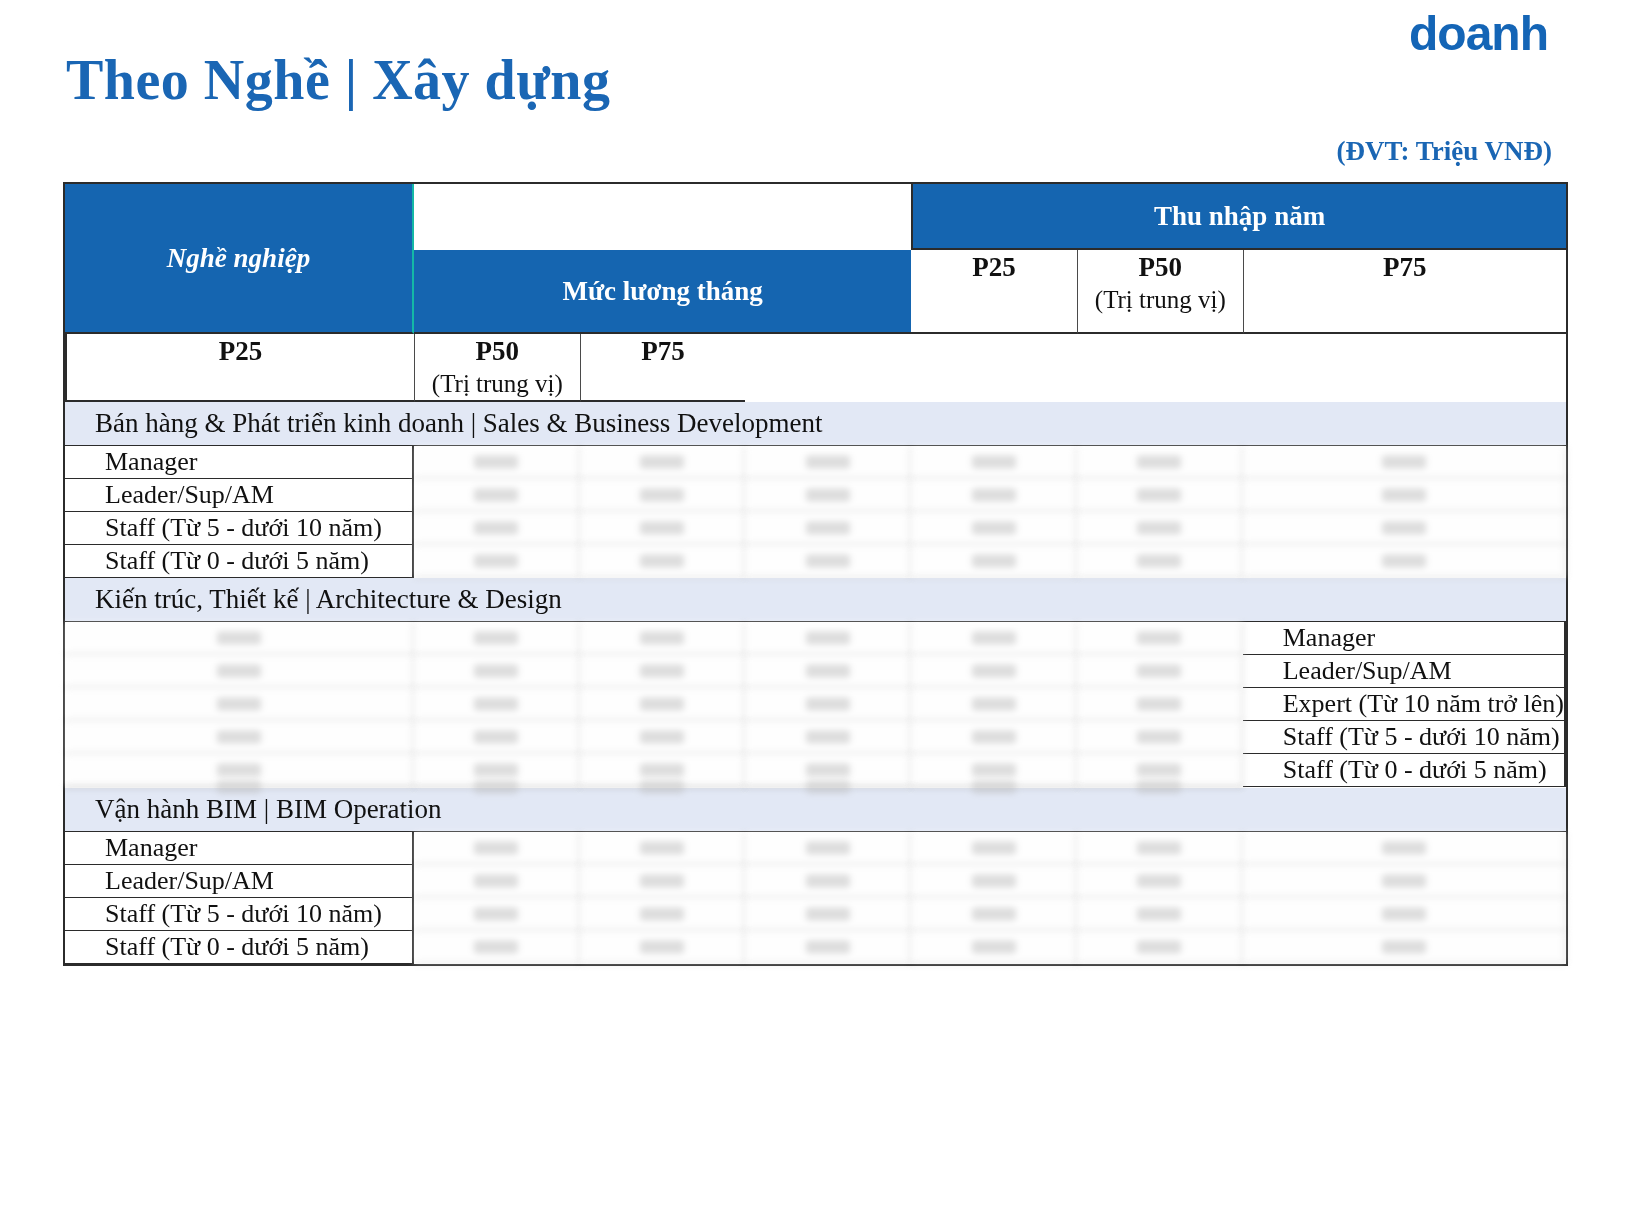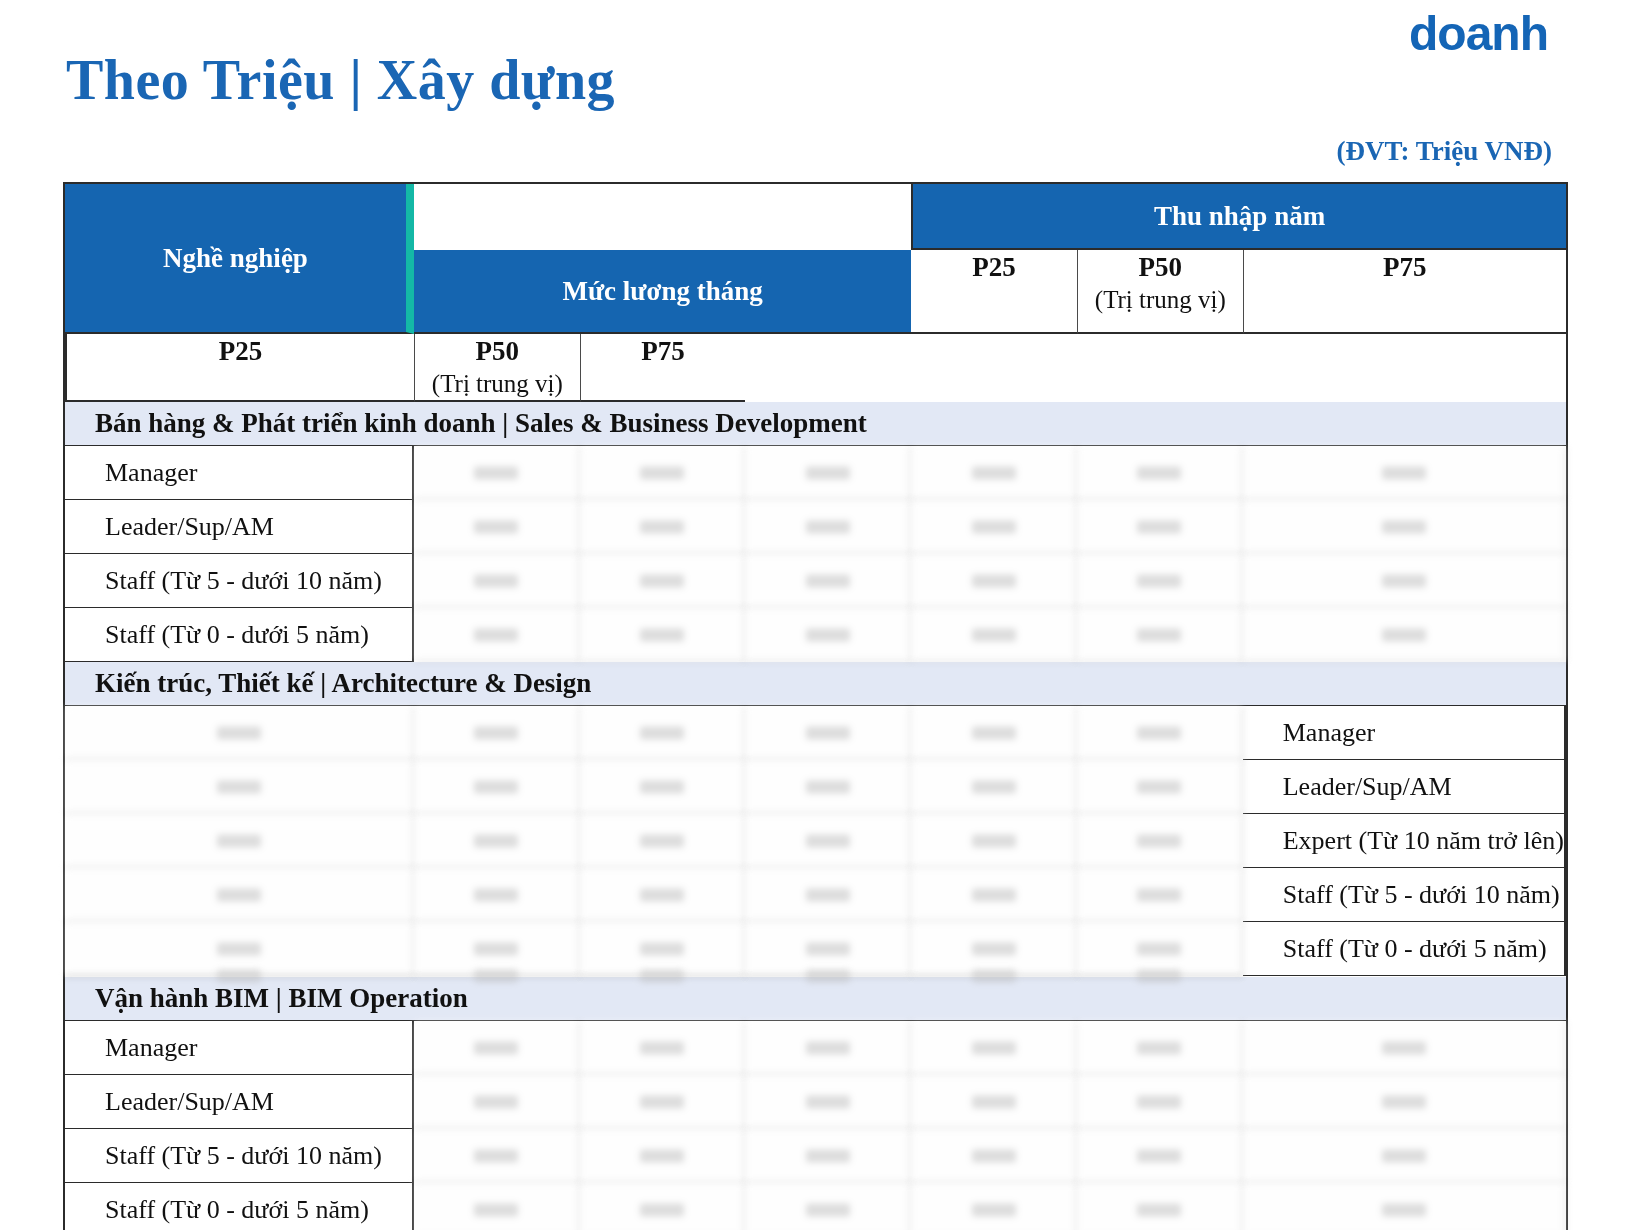--- a/index.html
+++ b/index.html
@@ -28,40 +28,40 @@
     position:absolute; left:63px; top:182px; width:1505px;
     display:grid;
     grid-template-columns:349px repeat(6,1fr);
     grid-template-rows:66px 84px;
     grid-auto-rows:auto;
     border:2px solid #2b2b2b;
     background:#ffffff;
   }
   .hc { background:#1565b0; color:#ffffff; font-weight:bold; font-size:27px;
         display:flex; align-items:center; justify-content:center; }
-  .hc.prof { grid-column:1; grid-row:1/3; border-right:8px solid #14b8a6; border-bottom:2px solid #2b2b2b; }
+  .hc.prof { grid-column:1; grid-row:1/3; border-right:2px solid #14b8a6; border-bottom:2px solid #2b2b2b;font-style:italic; }
   .hc.group { border-bottom:2px solid #2b2b2b; }
   .hc.group.annual { border-left:2px solid #2b2b2b; }
   .sub {
     background:#ffffff; color:#111; text-align:center;
     border-bottom:2px solid #2b2b2b;
     display:flex; flex-direction:column; align-items:center;
   }
   .sub + .sub { border-left:1px solid #4a4a4a; }
   .sub.gb { border-left:2px solid #2b2b2b; }
   .sub .lab { font-weight:bold; font-size:27px; line-height:34px; }
   .sub .note { font-weight:normal; font-size:25px; line-height:32px; }
   .band {
     grid-column:1/-1; height:44px; background:#e2e8f5;
     border-bottom:1.5px solid #2b2b2b;
     display:flex; align-items:center; padding-left:30px;
-    font-weight:bold; font-size:27px; color:#111;text-align:center;
+    font-weight:normal; font-size:27px; color:#111;text-align:center;
   }
   .lcell {
-    height:54px; background:#ffffff;
+    height:33px; background:#ffffff;
     border-right:2.5px solid #2b2b2b; border-bottom:1.5px solid #2b2b2b;
     display:flex; align-items:center; padding-left:40px;
     font-size:26px; color:#111; white-space:nowrap;
   }
   .dcell {
     position:relative; background:#fdfdfd;
     border-right:1px solid rgba(0,0,0,0.55);
     border-bottom:1px solid rgba(0,0,0,0.55);
     filter:blur(3px); opacity:0.45;
   }
@@ -75,21 +75,21 @@
     font-style:italic; font-weight:bold; font-size:22px; color:#4d86c4;
   }
 </style>
 </head>
 <body>
 
 <div class="page">
 
   <div class="brand-logo">doanh</div>
 
-  <h1 class="page-title">Theo Triệu | Xây dựng</h1>
+  <h1 class="page-title">Theo Nghề | Xây dựng</h1>
 
   <div class="unit-note">(ĐVT: Triệu VNĐ)</div>
 
   <div class="tbl" id="salary-table">
     <div class="hc prof">Nghề nghiệp</div>
     <div class="hc group annual" style="grid-column:5/8">Thu nhập năm</div>
     <div class="hc group monthly" style="grid-column:2/5">Mức lương tháng</div>
 
     <div class="sub">
       <span class="lab">P25</span>

